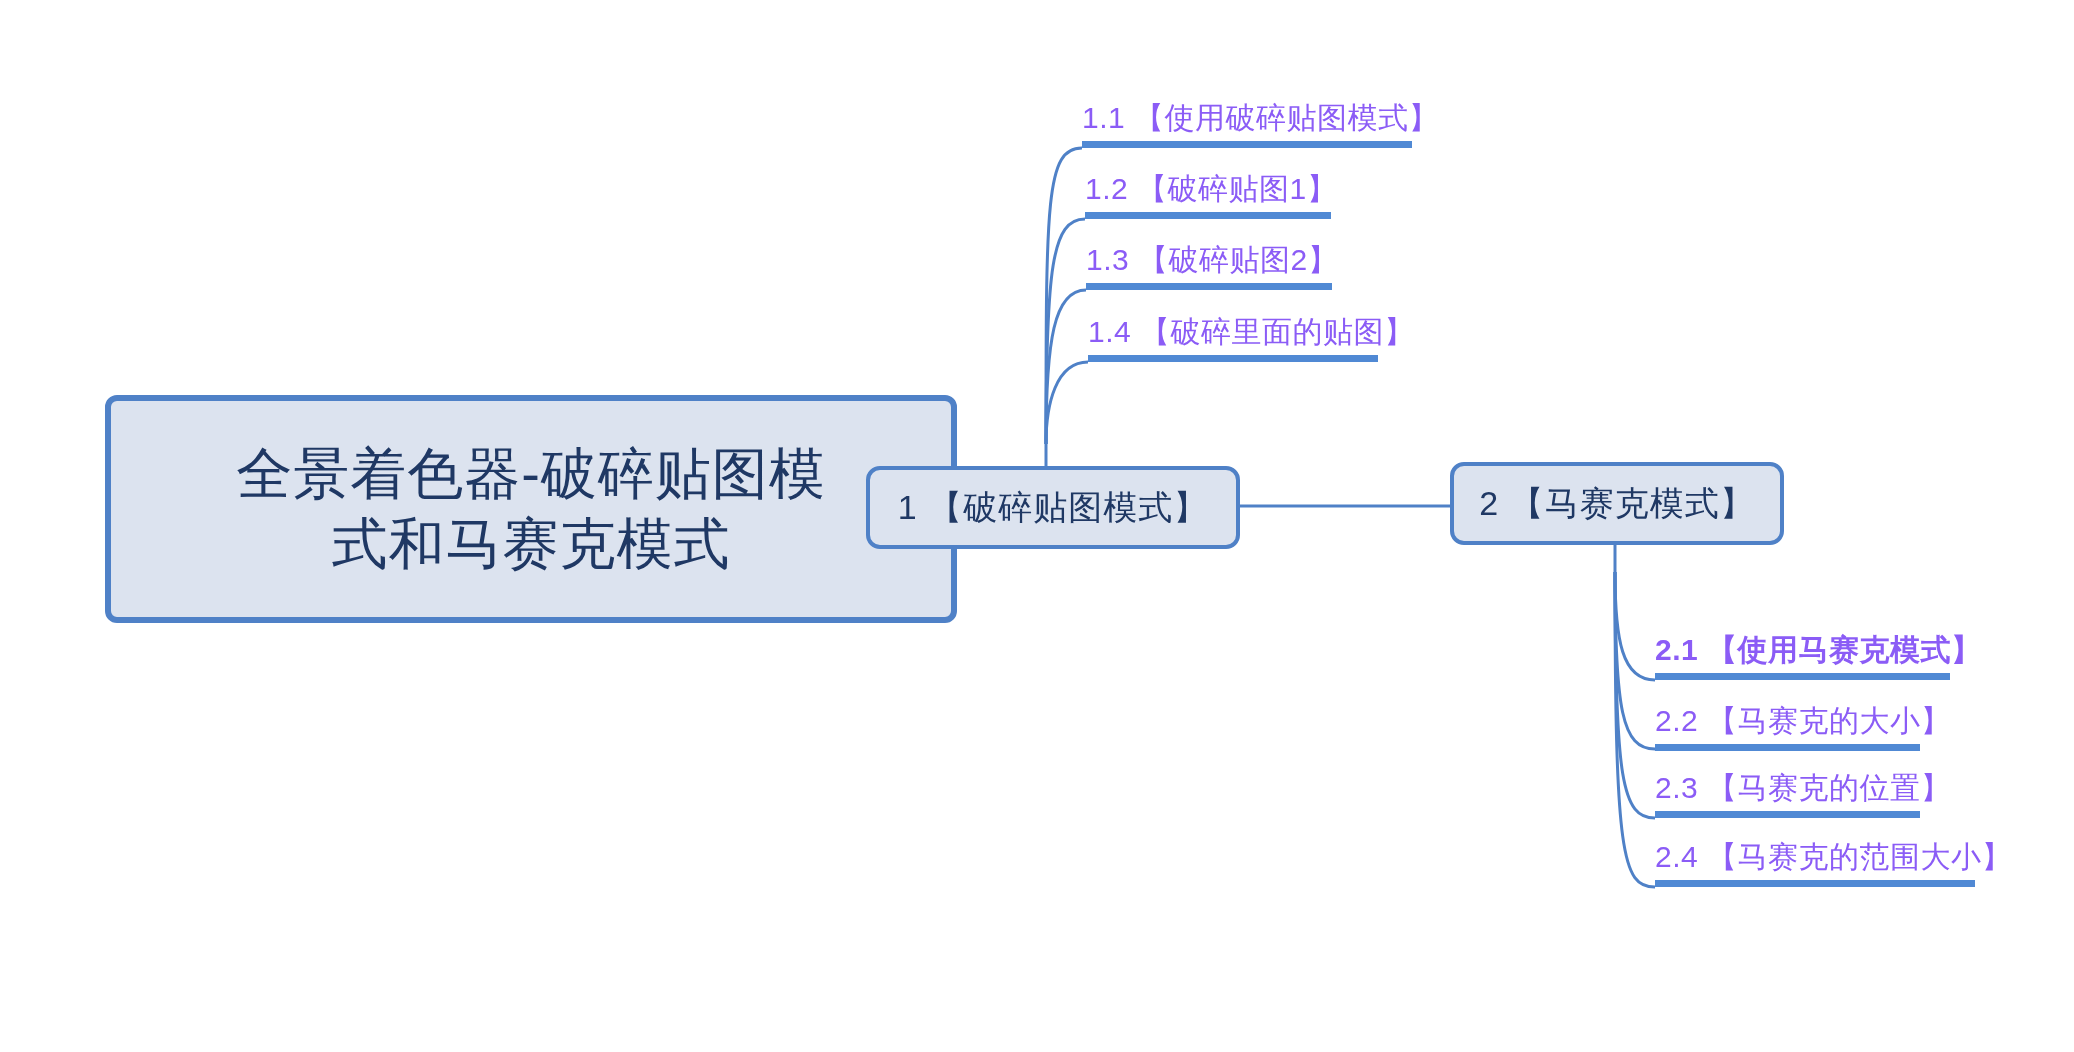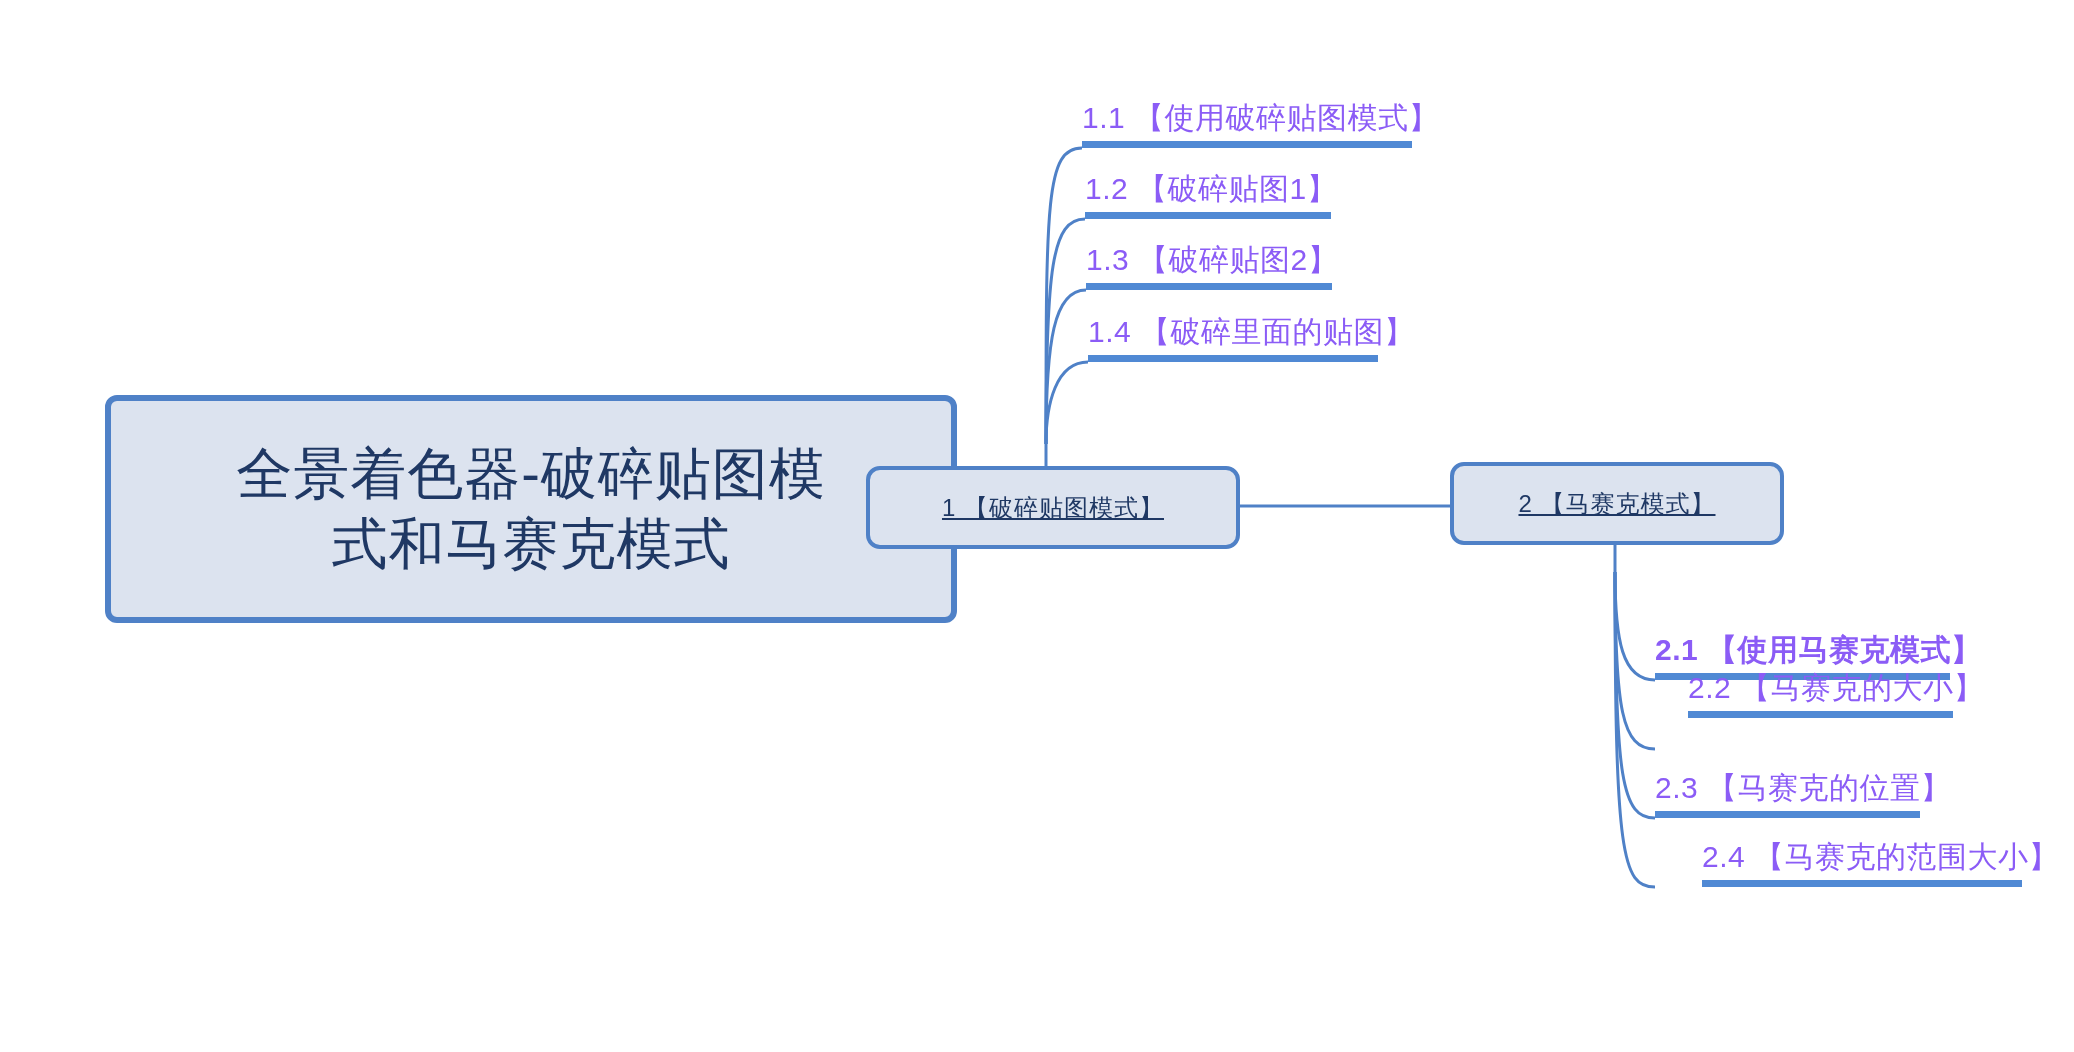--- a/index.html
+++ b/index.html
@@ -50,23 +50,22 @@
     width: 852px;
     height: 228px;
     font-size: 56px;
     border-width: 6px;
     border-radius: 12px;
     letter-spacing: 1px;
   }
   .node.lvl1 {
     border-width: 4px;
     border-radius: 14px;
-    font-size: 24px;
+    font-size: 34px;
     letter-spacing: 1px;
-    text-decoration: underline;
   }
   .node.n1 {
     left: 866px;
     top: 466px;
     width: 374px;
     height: 83px;
   }
   .node.n2 {
     left: 1450px;
     top: 462px;
@@ -146,28 +145,28 @@
   <div class="leaf" style="left:1088px; top:302px; width:290px; height:60px;text-align:right;">
     <span class="leaf-text">1.4 【破碎里面的贴图】</span>
     <span class="leaf-bar" style="width:290px;"></span>
   </div>
 
   <div class="leaf" style="left:1655px; top:620px; width:295px; height:60px;font-weight:bold;">
     <span class="leaf-text">2.1 【使用马赛克模式】</span>
     <span class="leaf-bar" style="width:295px;"></span>
   </div>
 
-  <div class="leaf" style="left:1655px; top:658px; width:265px; height:60px;margin-left:33px;">
+  <div class="leaf" style="left:1655px; top:691px; width:265px; height:60px;">
     <span class="leaf-text">2.2 【马赛克的大小】</span>
     <span class="leaf-bar" style="width:265px;"></span>
   </div>
 
   <div class="leaf" style="left:1655px; top:758px; width:265px; height:60px;">
     <span class="leaf-text">2.3 【马赛克的位置】</span>
     <span class="leaf-bar" style="width:265px;"></span>
   </div>
 
-  <div class="leaf" style="left:1655px; top:827px; width:320px; height:60px;margin-left:47px;">
+  <div class="leaf" style="left:1655px; top:827px; width:320px; height:60px;">
     <span class="leaf-text">2.4 【马赛克的范围大小】</span>
     <span class="leaf-bar" style="width:320px;"></span>
   </div>
 
 </div>
 
 </body></html>

